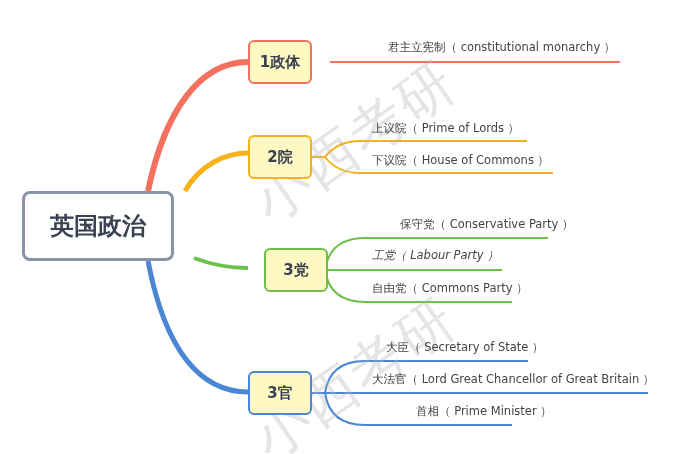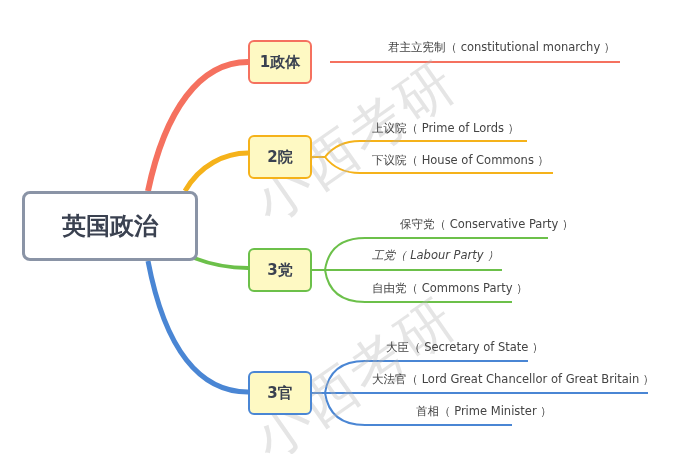--- a/index.html
+++ b/index.html
@@ -1,19 +1,19 @@
 <!DOCTYPE html>
 <html><head>
 <meta charset="utf-8">
 <style>
   html, body { margin:0; padding:0; background:#ffffff; }
   body { width:684px; height:454px; position:relative; overflow:hidden;
          font-family:"DejaVu Sans", "Liberation Sans", sans-serif; }
   svg.links { position:absolute; left:0; top:0; }
-  .root { position:absolute; left:22px; top:191px; width:176px; height:70px;
+  .root { position:absolute; left:22px; top:191px; width:152px; height:70px;
           border:3px solid #8a94a6; border-radius:8px; background:#fff;
           box-sizing:border-box; display:flex; align-items:center; justify-content:center;
           font-size:24px; font-weight:bold; color:#3a4150; }
   .topic { position:absolute; width:64px; height:44px; box-sizing:border-box;
            border:2px solid; border-radius:6px; background:#fef9c3;
            display:flex; align-items:center; justify-content:center;
            font-size:15px; font-weight:bold; color:#3a4150; }
   .leaf { position:absolute; font-size:11.5px; color:#444; white-space:nowrap; }
   .wm { position:absolute; font-size:56px; color:rgba(180,180,180,0.35);
         transform:rotate(-35deg); transform-origin:left top; white-space:nowrap;
@@ -43,21 +43,21 @@
   <path d="M325,393 C328,413 340,425 365,425 L512,425" stroke="#4a86d4" stroke-width="2" fill="none"></path>
 </svg>
 
 <div class="wm" style="left:238px;top:178px;">小西考研</div>
 <div class="wm" style="left:238px;top:415px;">小西考研</div>
 
 <div class="root">英国政治</div>
 
 <div class="topic" style="left:248px;top:40px;border-color:#f5715f;">1政体</div>
 <div class="topic" style="left:248px;top:135px;border-color:#f5b21a;">2院</div>
-<div class="topic" style="left:248px;top:248px;border-color:#6cc04a;">3党</div>
+<div class="topic" style="left:264px;top:248px;border-color:#6cc04a;">3党</div>
 <div class="topic" style="left:248px;top:371px;border-color:#4a86d4;">3官</div>
 
 <div class="leaf" style="left:388px;top:40px;">君主立宪制（ constitutional monarchy ）</div>
 
 <div class="leaf" style="left:372px;top:121px;">上议院（ Prime of Lords ）</div>
 <div class="leaf" style="left:372px;top:153px;text-align:center;">下议院（ House of Commons ）</div>
 
 <div class="leaf" style="left:376px;top:217px;margin-left:24px;">保守党（ Conservative Party ）</div>
 <div class="leaf" style="left:372px;top:248px;font-style:italic;">工党（ Labour Party ）</div>
 <div class="leaf" style="left:372px;top:281px;">自由党（ Commons Party ）</div>

